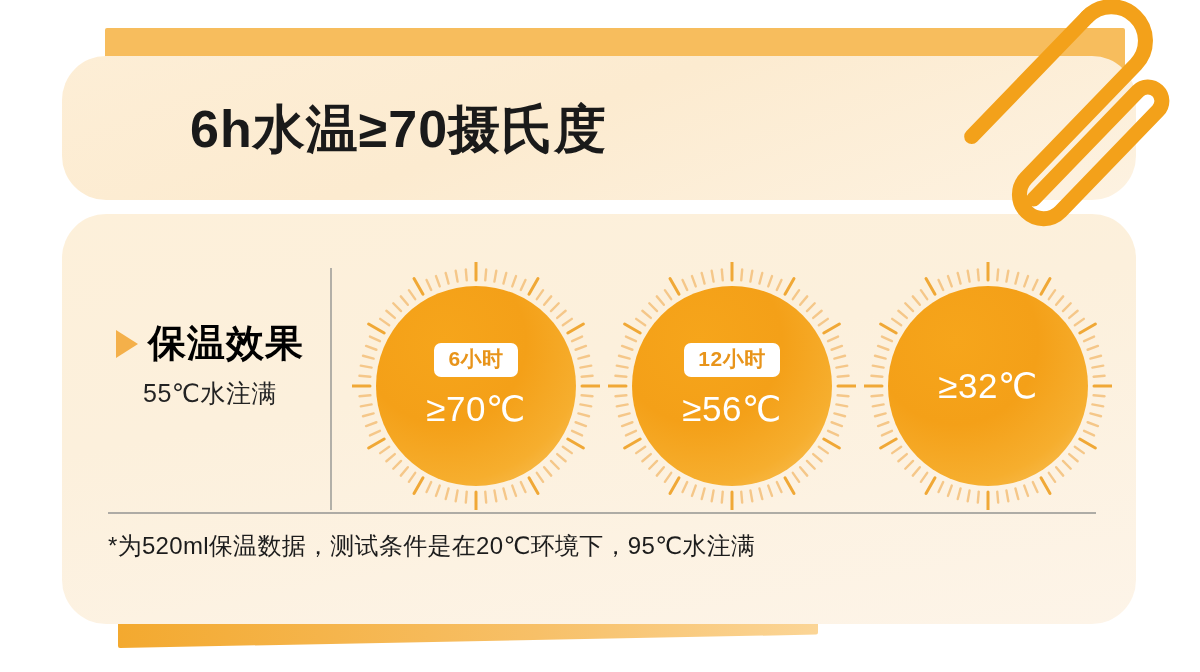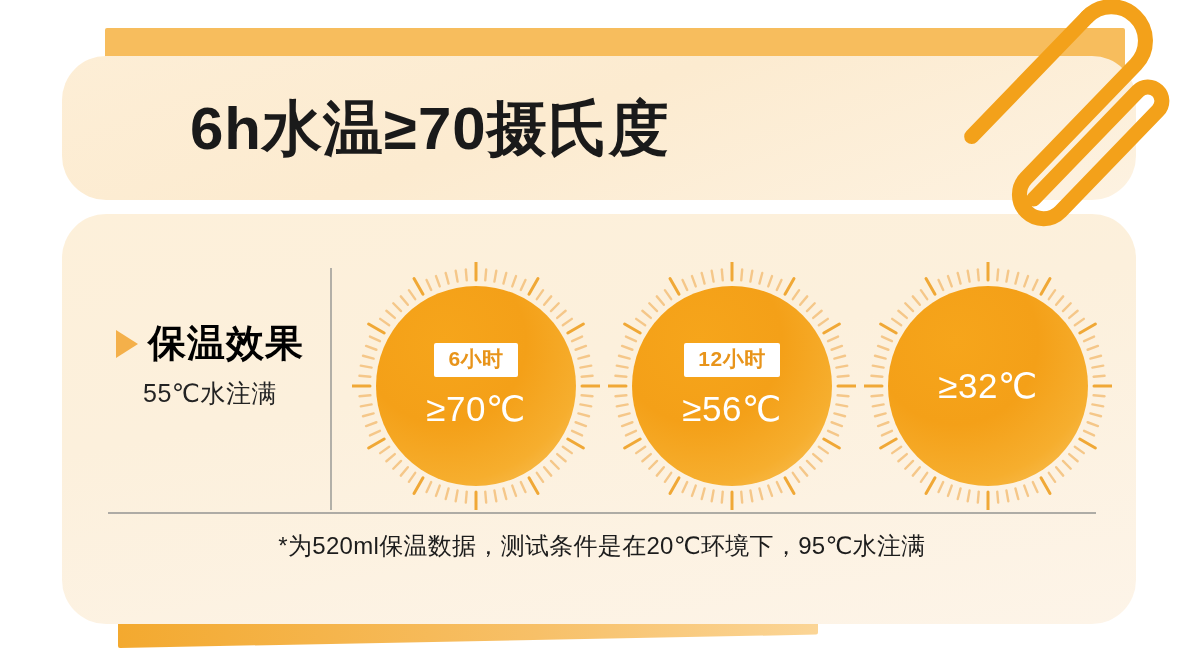--- a/index.html
+++ b/index.html
@@ -62,21 +62,21 @@
     width: 1074px;
     height: 410px;
     background: linear-gradient(170deg, #fdf0da 0%, #fcf0dc 40%, #fdf4e8 100%);
   }
 
   
   .headline {
     position: absolute;
     left: 190px;
     top: 94px;
-    font-size: 60px;
+    font-size: 52px;
     font-weight: 700;
     color: #1a1a1a;
     letter-spacing: 1px;
     line-height: 70px;
     white-space: nowrap;
   }
 
   
   .left-block {
     position: absolute;
@@ -179,41 +179,40 @@
     gap: 12px;
   }
 
   .badge {
     background: #ffffff;
     color: #e8941a;
     font-size: 21px;
     font-weight: 700;
     letter-spacing: 0.5px;
     padding: 3px 14px 5px;
-    border-radius: 2px;
+    border-radius: 7px;
     line-height: 26px;
     white-space: nowrap;
   }
 
   .temp {
     color: #ffffff;
     font-size: 35px;
     font-weight: 400;
     letter-spacing: 0.5px;
     line-height: 40px;
     white-space: nowrap;
   }
 
   
   .footnote {
     position: absolute;
     left: 108px;
     top: 528px;
     width: 988px;
-    text-align: center;
     font-size: 24px;
     line-height: 36px;
     color: #1c1c1c;
     letter-spacing: 0.3px;
   }
 
   
   .clip {
     position: absolute;
     left: 905px;

